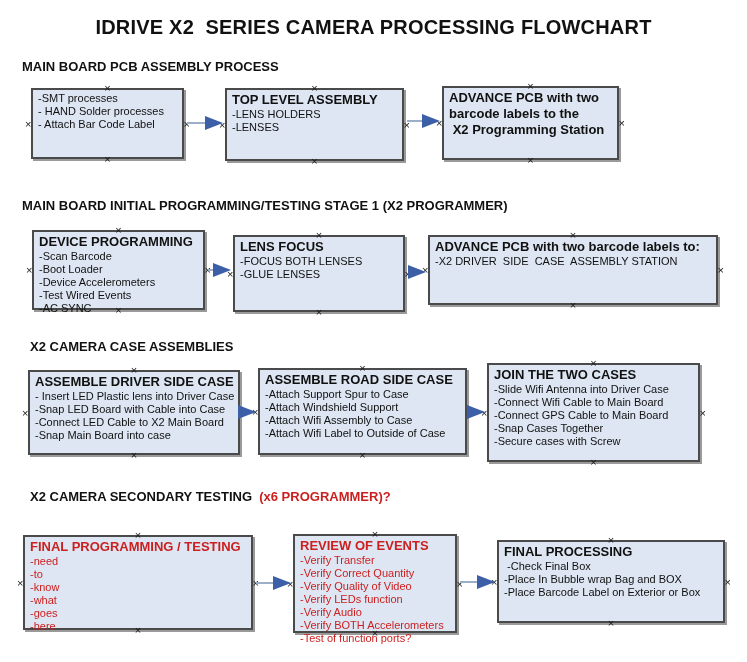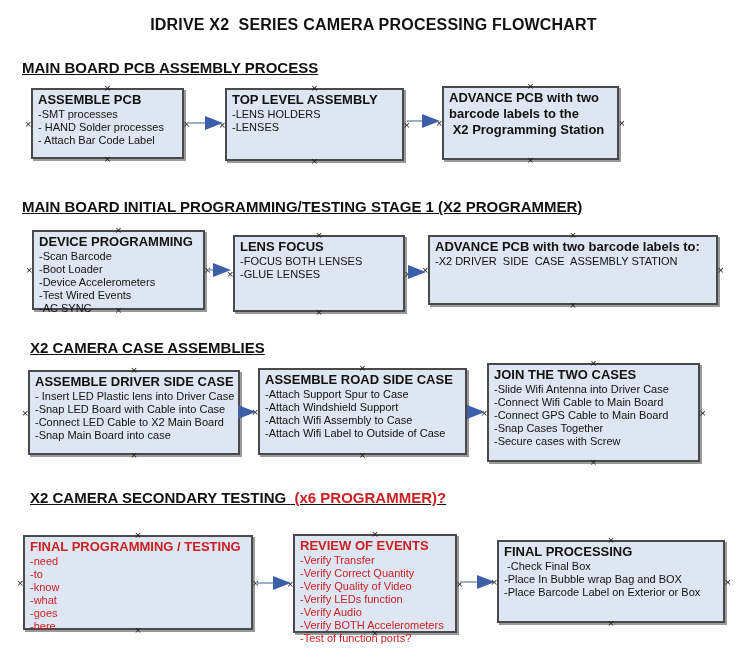--- a/index.html
+++ b/index.html
@@ -3,24 +3,24 @@
 <meta charset="utf-8">
 <style>
   html,body{margin:0;padding:0;background:#fff;}
   #canvas{
     position:relative;width:747px;height:662px;background:#fff;
     font-family:"Liberation Sans","DejaVu Sans",sans-serif;color:#111;
     overflow:hidden;
   }
   .flow-title{
     position:absolute;top:16px;left:0;width:100%;text-align:center;
-    font-size:16px;font-weight:bold;letter-spacing:.2px;white-space:pre;margin:0;
+    font-size:20px;font-weight:bold;letter-spacing:.2px;white-space:pre;margin:0;
   }
   .section-heading{
-    position:absolute;font-size:15px;font-weight:bold;white-space:pre;text-decoration:underline;
+    position:absolute;font-size:13px;font-weight:bold;white-space:pre;
   }
   .section-heading .red-suffix{color:var(--red-text);}
   .box{
     position:absolute;box-sizing:border-box;
     background:var(--box-fill);
     border:2px solid var(--box-border);
     box-shadow:2px 2px 0 0 #9a9a9a;
     padding:2px 4px 2px 5px;
   }
   .box-title{
@@ -51,21 +51,20 @@
 <div id="canvas">
 
   <h1 class="flow-title">IDRIVE X2  SERIES CAMERA PROCESSING FLOWCHART</h1>
 
   <div class="section-heading" style="left:22px;top:59px"><span>MAIN BOARD PCB ASSEMBLY PROCESS</span><span class="red-suffix"></span></div>
   <div class="section-heading" style="left:22px;top:198px"><span>MAIN BOARD INITIAL PROGRAMMING/TESTING STAGE 1 (X2 PROGRAMMER)</span><span class="red-suffix"></span></div>
   <div class="section-heading" style="left:30px;top:339px"><span>X2 CAMERA CASE ASSEMBLIES</span><span class="red-suffix"></span></div>
   <div class="section-heading" style="left:30px;top:489px"><span>X2 CAMERA SECONDARY TESTING </span><span class="red-suffix"> (x6 PROGRAMMER)?</span></div>
 
   <div class="box" style="left:31px;top:88px;width:153px;height:71px">
-    <div class="box-title">ASSEMBLE PCB</div>
     <ul class="box-items">
         <li>-SMT processes</li>
         <li>- HAND Solder processes</li>
         <li>- Attach Bar Code Label</li>
       </ul>
   <span class="handle h-top">×</span>
       <span class="handle h-bottom">×</span>
       <span class="handle h-left">×</span>
       <span class="handle h-right">×</span>
     </div>

